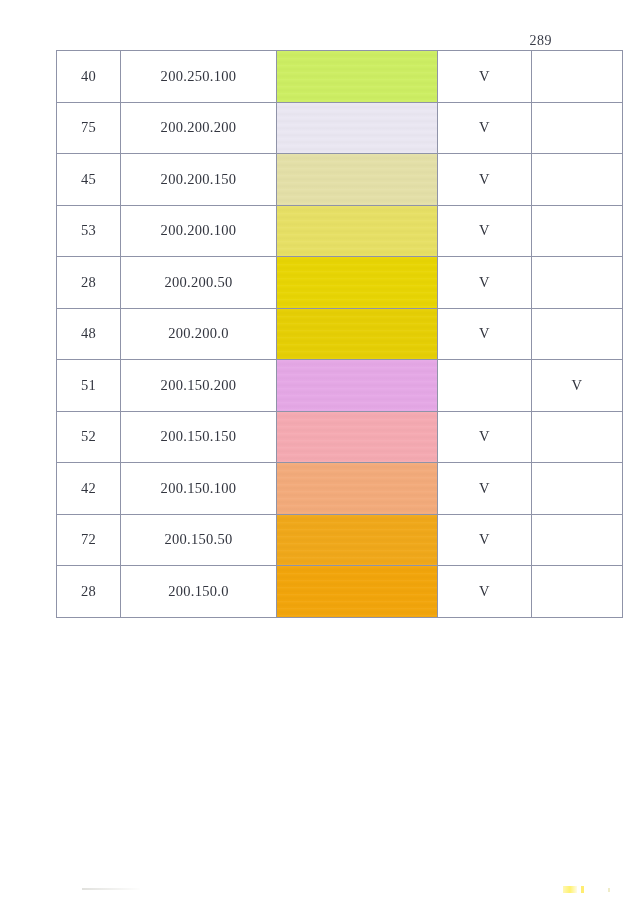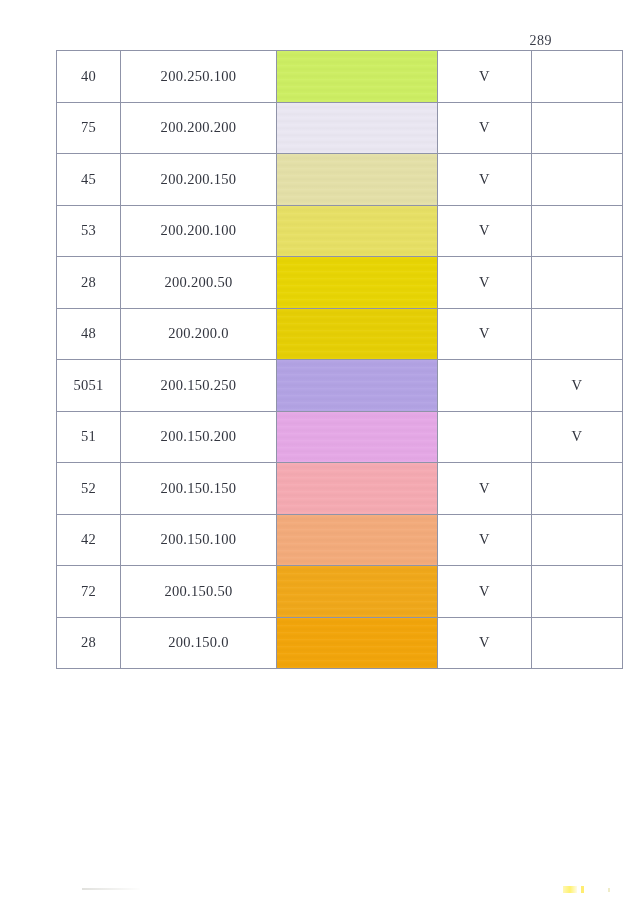--- a/index.html
+++ b/index.html
@@ -188,29 +188,20 @@
       <tr>
         <td class="col-index"><span class="index-strike">48</span></td>
         <td class="col-rgb">200.200.0</td>
         <td class="col-swatch swatch-cell">
           <span class="swatch" style="background: rgb(230, 207, 5);"></span>
         </td>
         <td class="col-v1 vmark">V</td>
         <td class="col-v2 vmark"></td>
       </tr>
       <tr>
-        <td class="col-index"><span class="index-strike">50</span><span class="struck">51</span></td>
-        <td class="col-rgb">200.150.250</td>
-        <td class="col-swatch swatch-cell">
-          <span class="swatch" style="background: rgb(179, 163, 228);"></span>
-        </td>
-        <td class="col-v1 vmark"></td>
-        <td class="col-v2 vmark">V</td>
-      </tr>
-      <tr>
         <td class="col-index"><span class="index-strike">51</span></td>
         <td class="col-rgb">200.150.200</td>
         <td class="col-swatch swatch-cell">
           <span class="swatch" style="background: rgb(229, 168, 230);"></span>
         </td>
         <td class="col-v1 vmark"></td>
         <td class="col-v2 vmark">V</td>
       </tr>
       <tr>
         <td class="col-index"><span class="index-strike">52</span></td>

